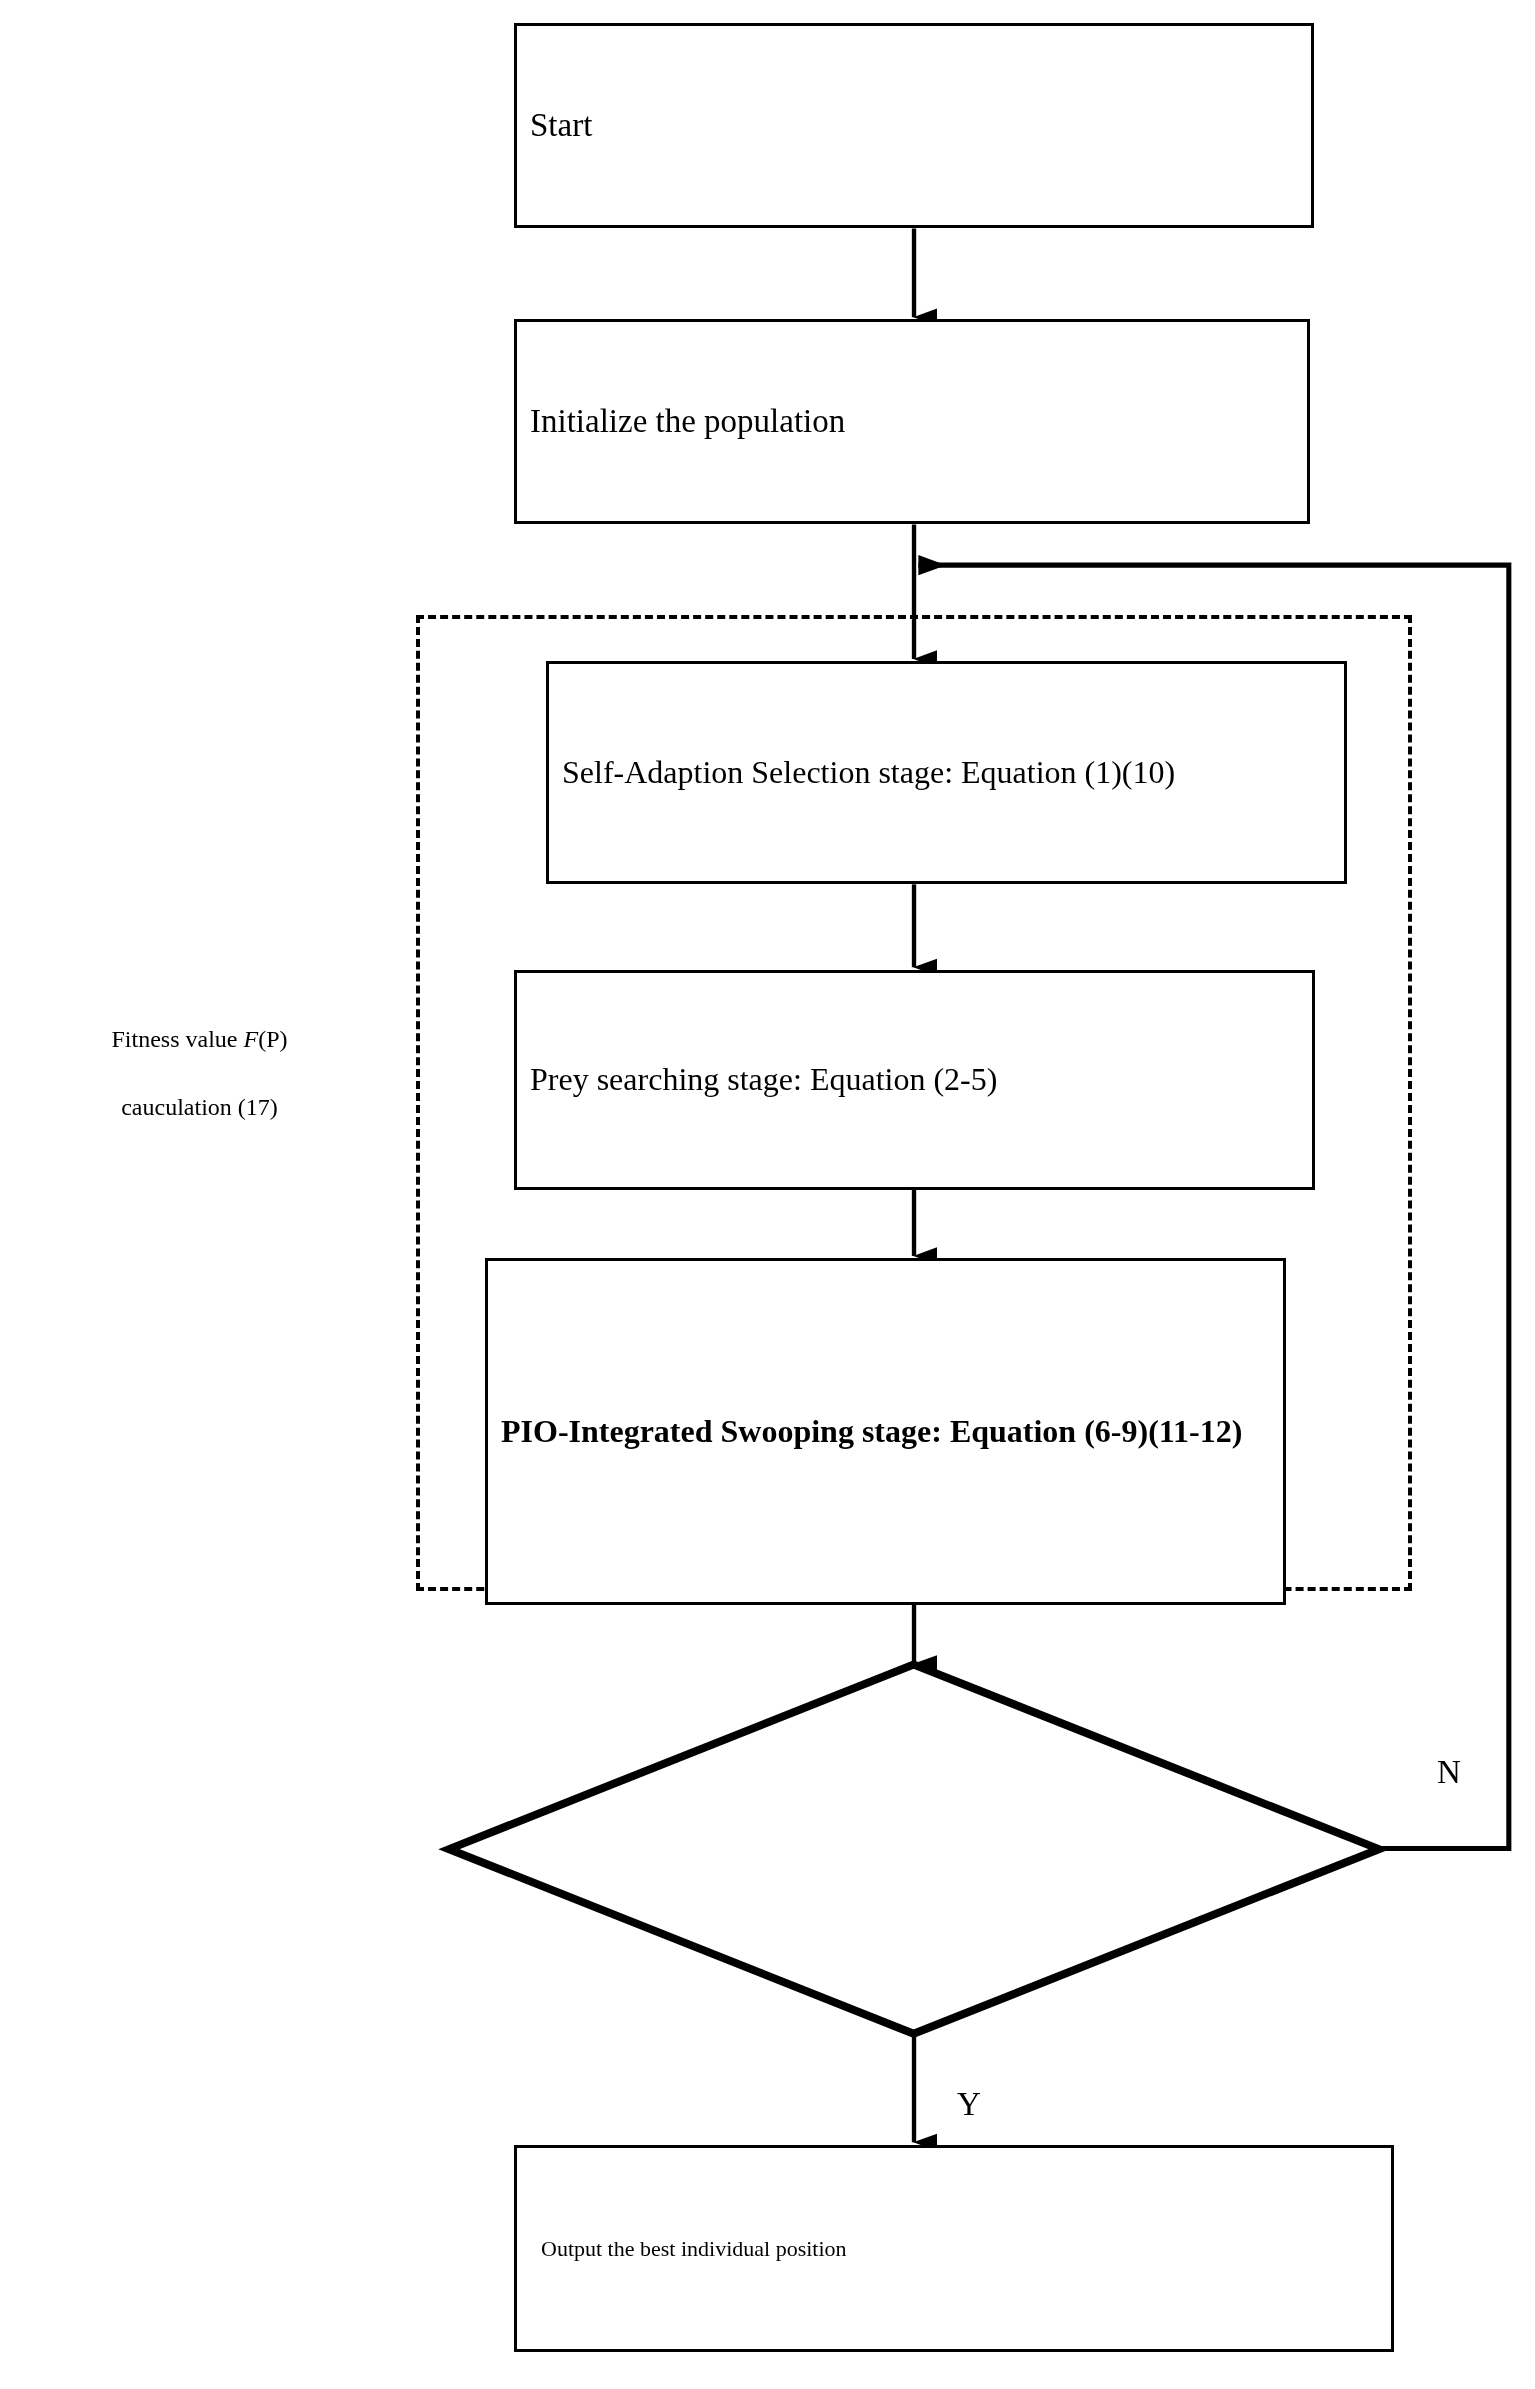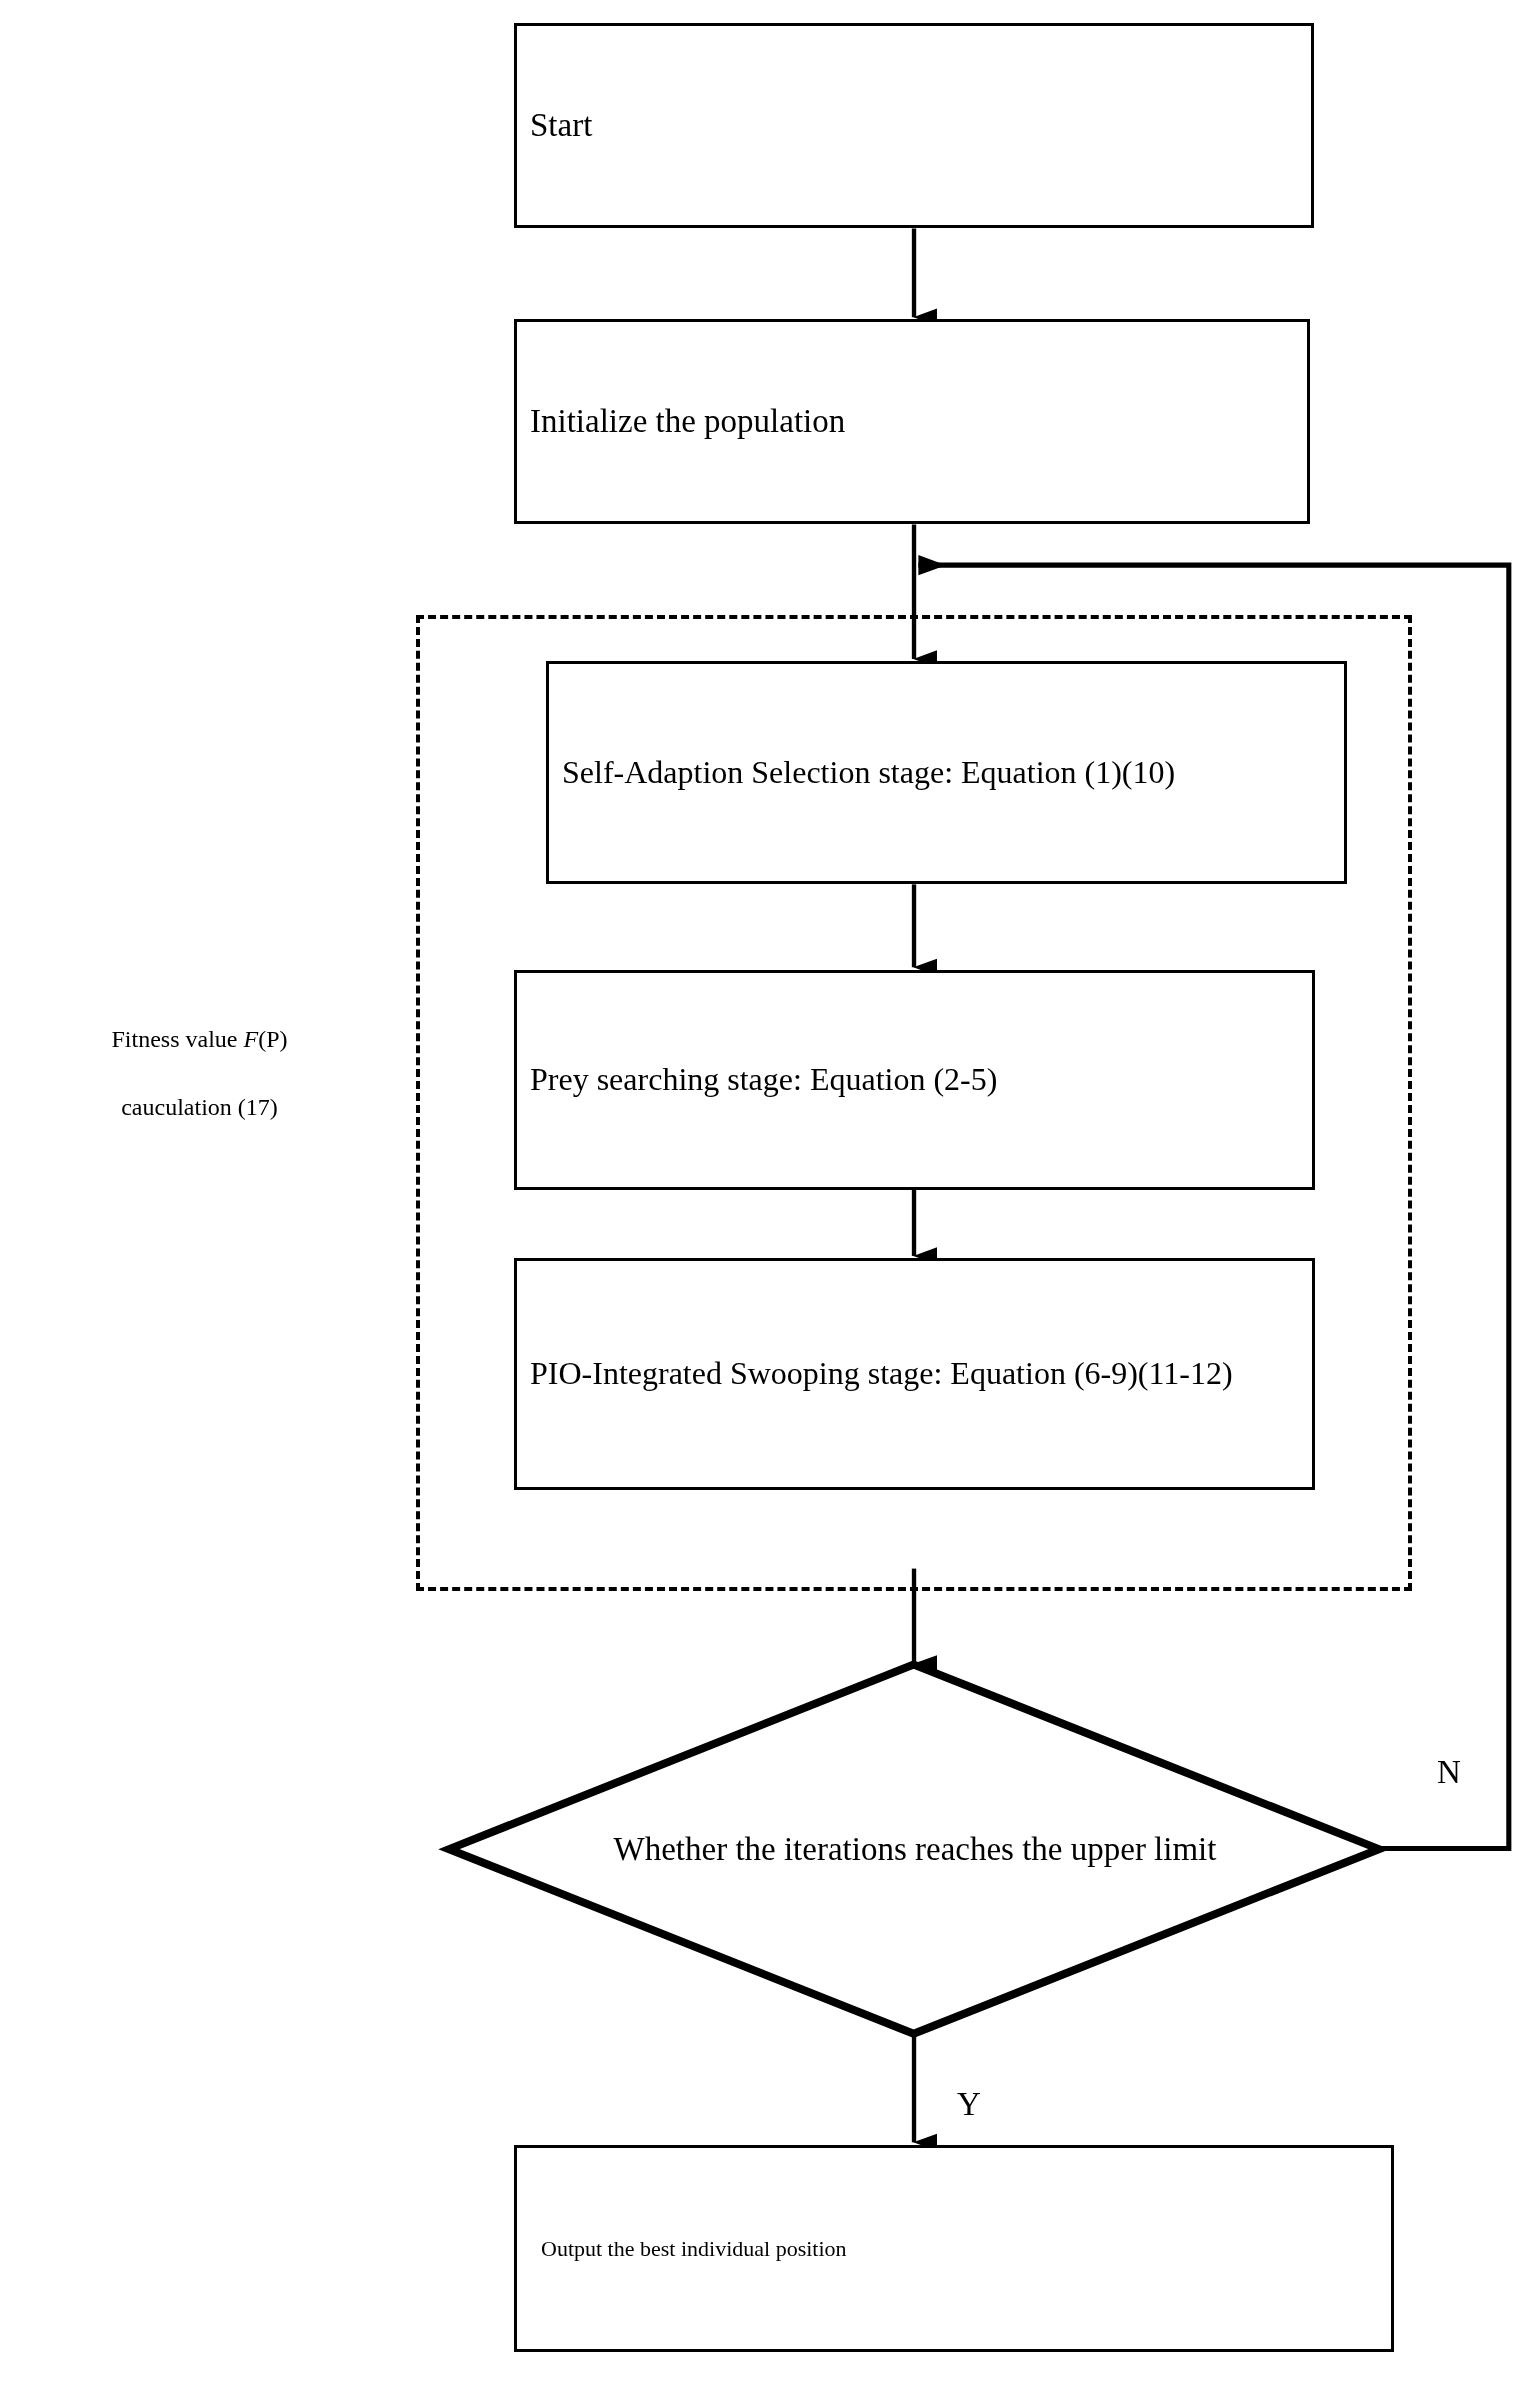--- a/index.html
+++ b/index.html
@@ -31,21 +31,21 @@
   .node .txt {
     display: block;
     width: 100%;
   }
 
   
   #start-box        { left: 514px; top: 23px;   width: 800px; height: 205px; font-size: 33px; }
   #init-box         { left: 514px; top: 319px;  width: 796px; height: 205px; font-size: 33px; }
   #stage1-box       { left: 514px; top: 661px;  width: 801px; height: 223px; font-size: 32px; margin-left: 32px; }
   #stage2-box       { left: 514px; top: 970px; width: 801px; height: 220px; font-size: 32px; }
-  #stage3-box       { left: 514px; top: 1258px; width: 801px; height: 232px; font-size: 32px; }
+  #stage3-box       { left: 485px; top: 1258px; width: 801px; height: 347px; font-size: 32px; font-weight: bold; }
   #output-box       { left: 514px; top: 2145px; width: 880px; height: 207px; font-size: 22px; padding-left: 24px; }
 
   
   #dashed-group {
     position: absolute;
     left: 416px;
     top: 615px;
     width: 996px;
     height: 976px;
     border: 4.4px dashed #000000;
@@ -151,21 +151,20 @@
     <span class="txt">Prey searching  stage: Equation (2-5)</span>
   </div>
 
   <div class="node" id="stage3-box">
     <span class="txt">PIO-Integrated Swooping stage: Equation (6-9)(11-12)</span>
   </div>
 
   <svg id="decision-diamond" viewBox="0 0 1315 535" xmlns="http://www.w3.org/2000/svg">
     <polygon points="18,267 657,13 1297,267 657,521" fill="#ffffff" stroke="#000000" stroke-width="11"></polygon>
   </svg>
-  <div id="decision-label">Whether the iterations reaches the upper limit</div>
 
   <div class="node" id="output-box">
     <span class="txt">Output the best individual position</span>
   </div>
 
   <div class="free-label" id="fitness-label">
     <span>Fitness value </span><span class="ital">F</span><span>(P)</span><br>
     <span>cauculation (17)</span>
   </div>
 

